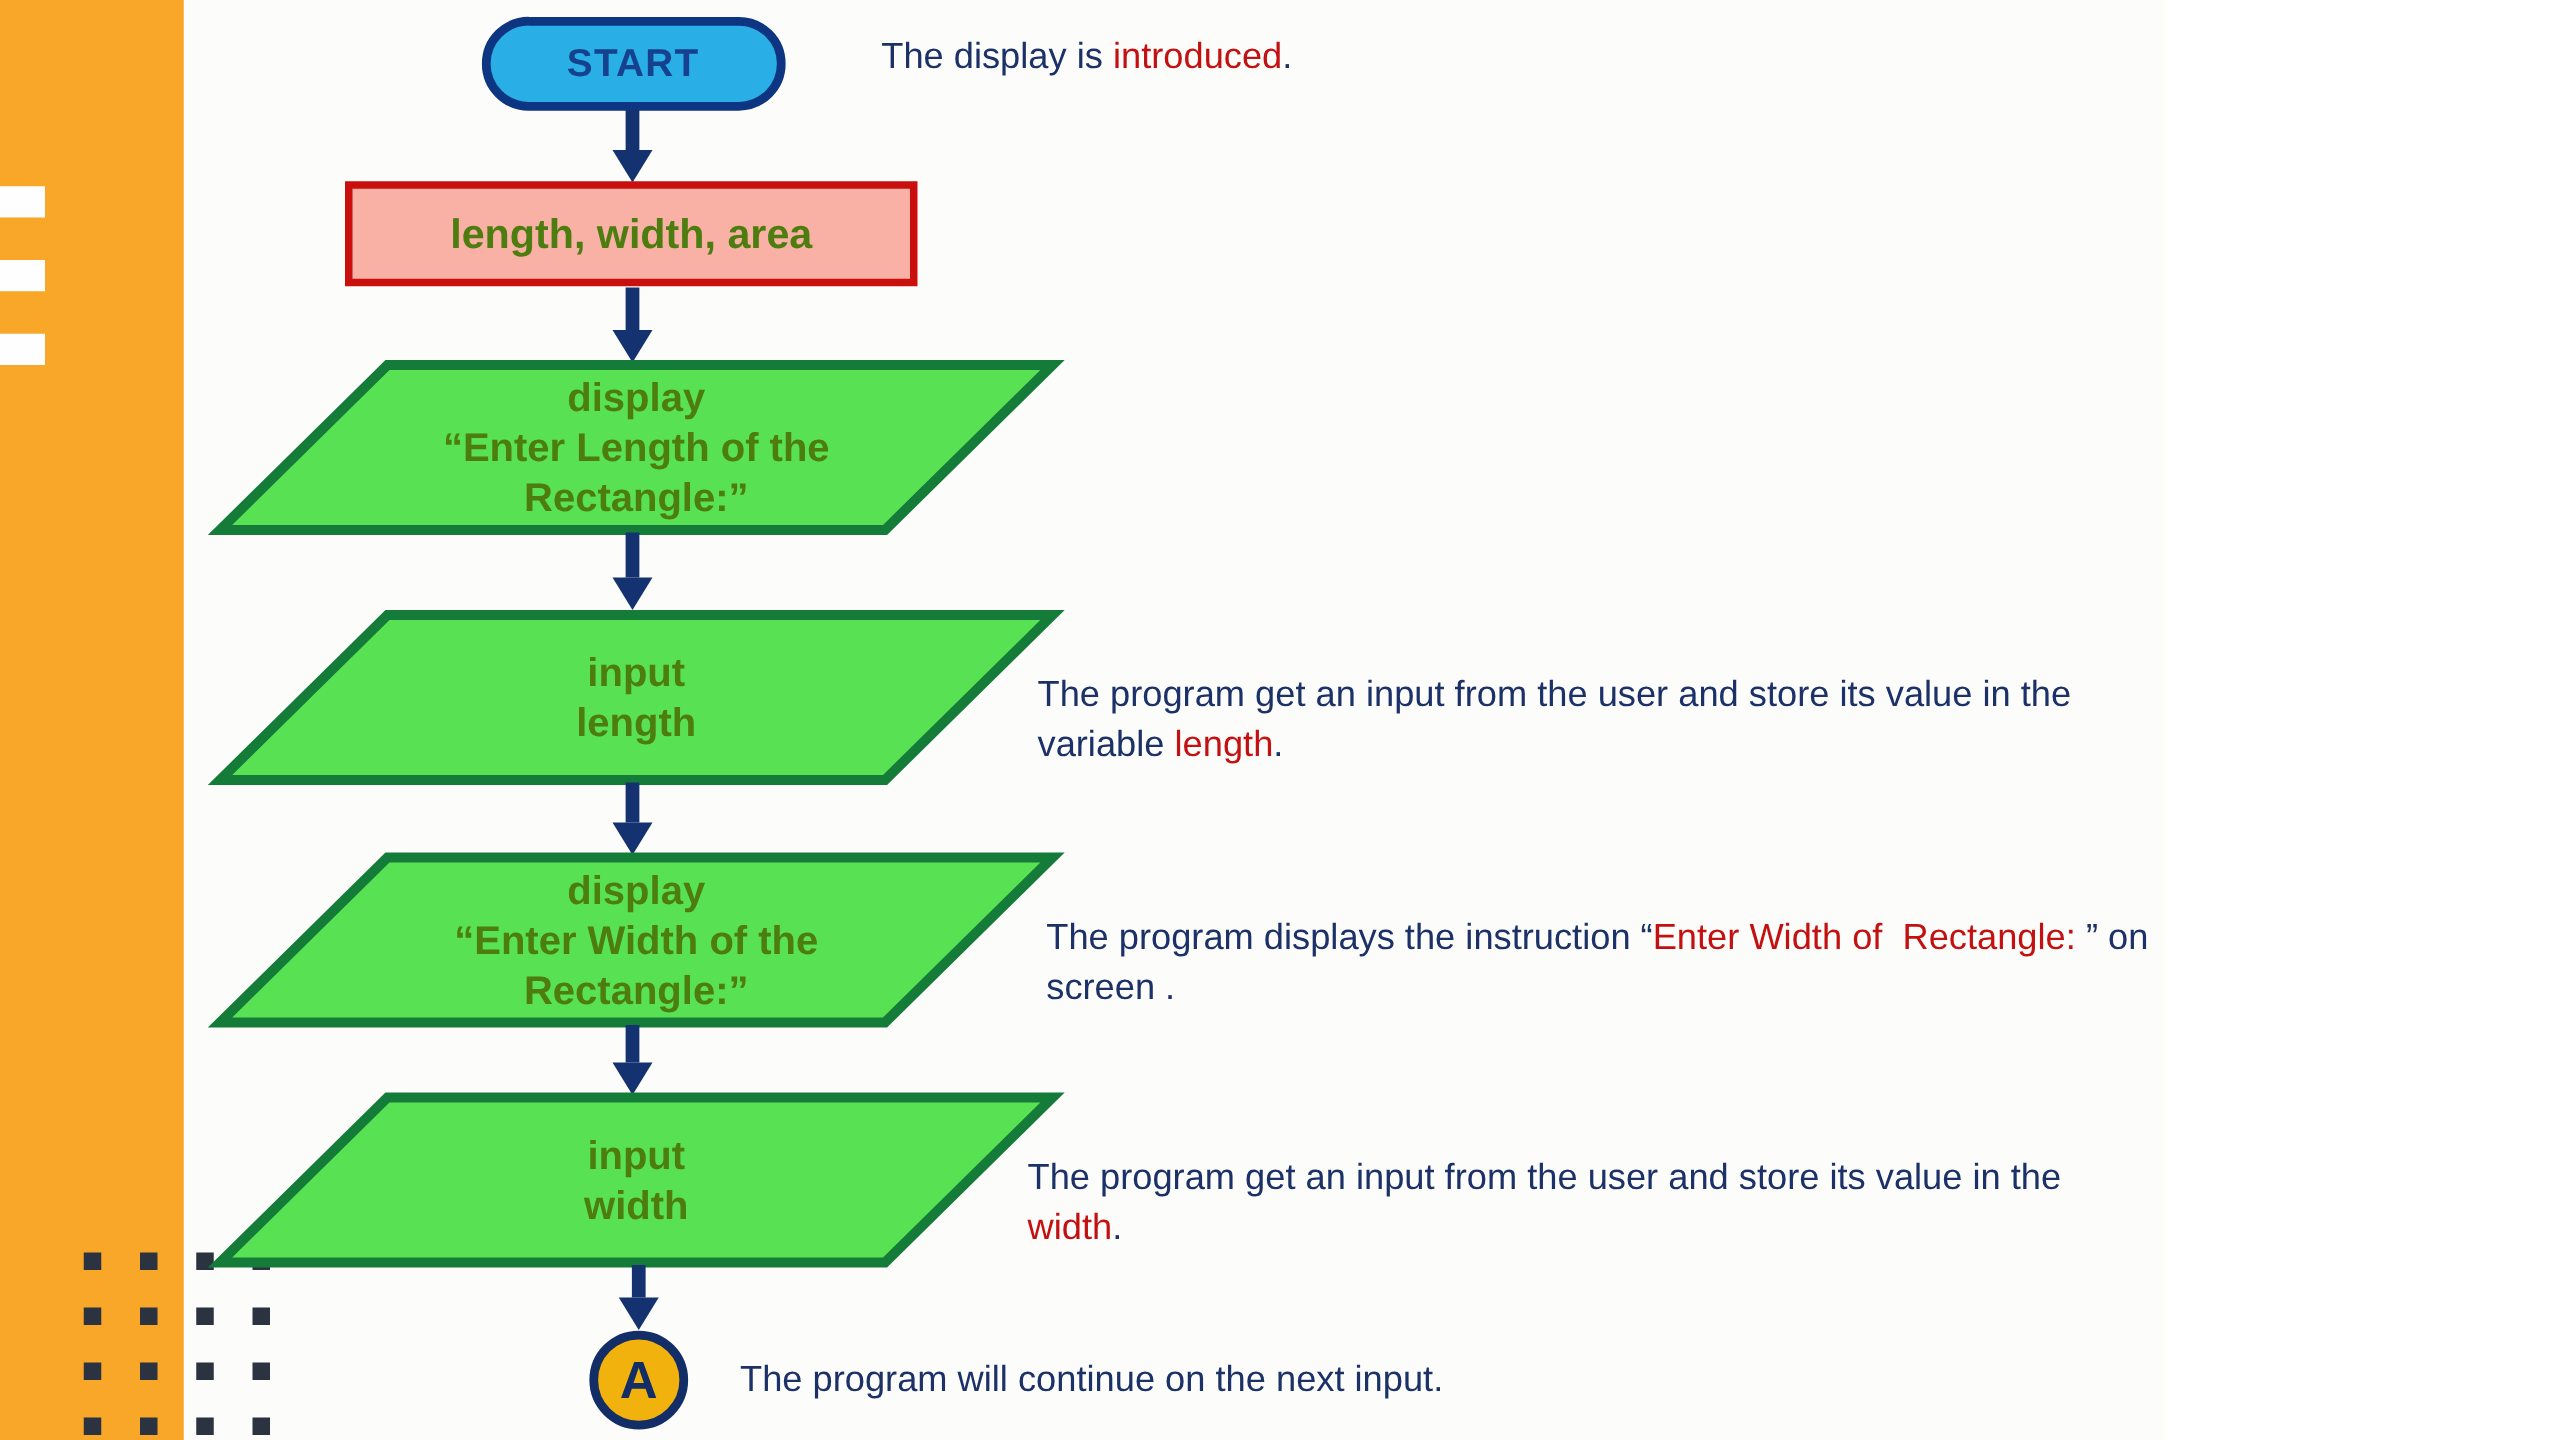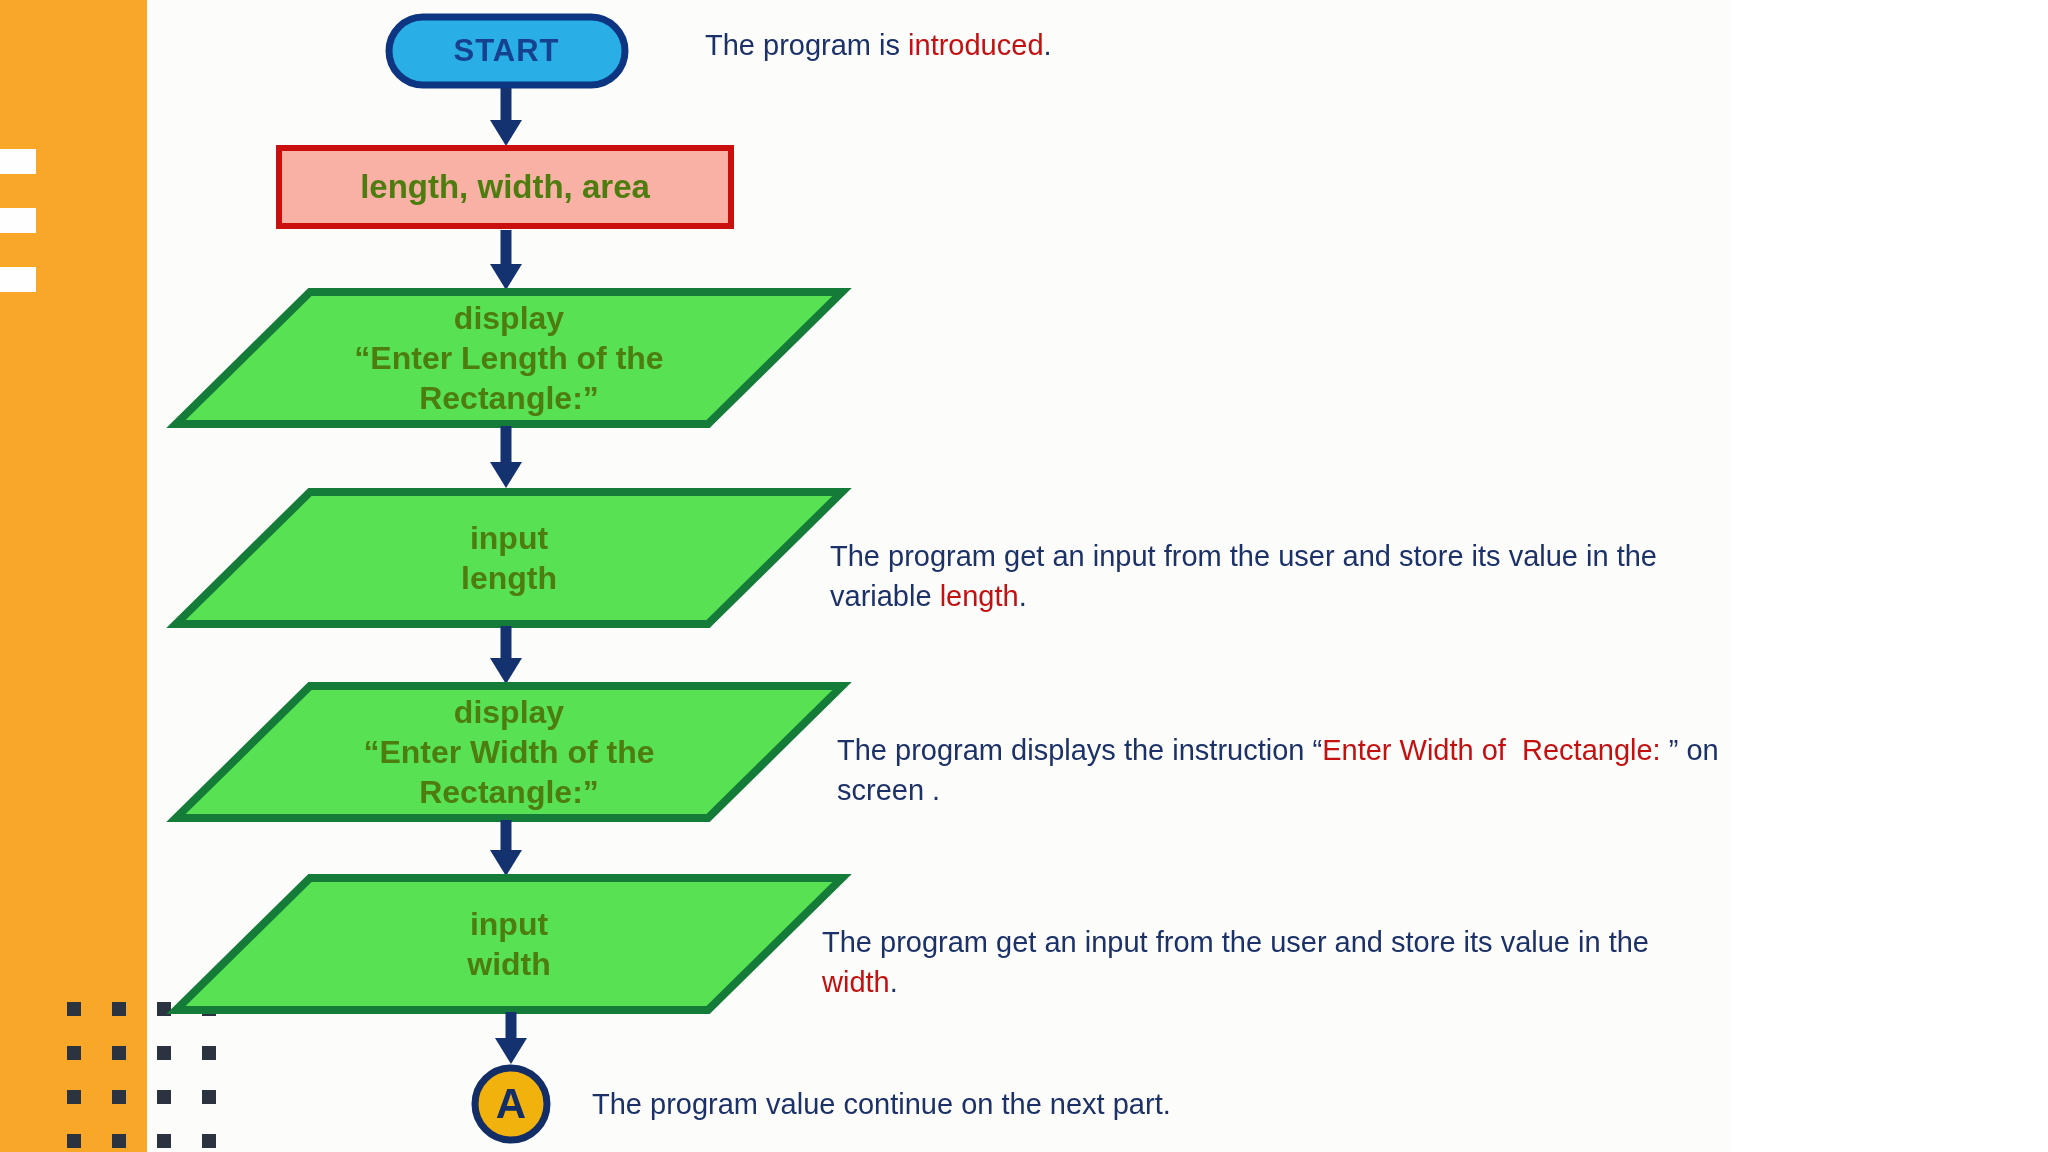--- a/index.html
+++ b/index.html
@@ -127,19 +127,19 @@
 Rectangle:”</div>
   <div class="shape-label lbl-io lbl-p2">input
 length</div>
   <div class="shape-label lbl-io lbl-p3">display
 “Enter Width of the
 Rectangle:”</div>
   <div class="shape-label lbl-io lbl-p4">input
 width</div>
   <div class="shape-label lbl-a">A</div>
 
-  <div class="ann ann1"><span>The program is </span><span class="red">introduced</span><span>.</span></div>
+  <div class="ann ann1"><span>The display is </span><span class="red">introduced</span><span>.</span></div>
   <div class="ann ann4"><span>The program get an input from the user and store its value in the variable </span><span class="red">length</span><span>.</span></div>
   <div class="ann ann5"><span>The program displays the instruction “</span><span class="red">Enter Width of  Rectangle: </span><span>” on screen .</span></div>
   <div class="ann ann6"><span>The program get an input from the user and store its value in the </span><span class="red">width</span><span>.</span></div>
-  <div class="ann ann7"><span>The program value continue on the next part.</span></div>
+  <div class="ann ann7"><span>The program will continue on the next input.</span></div>
 
 </div>
 
 </body></html>

